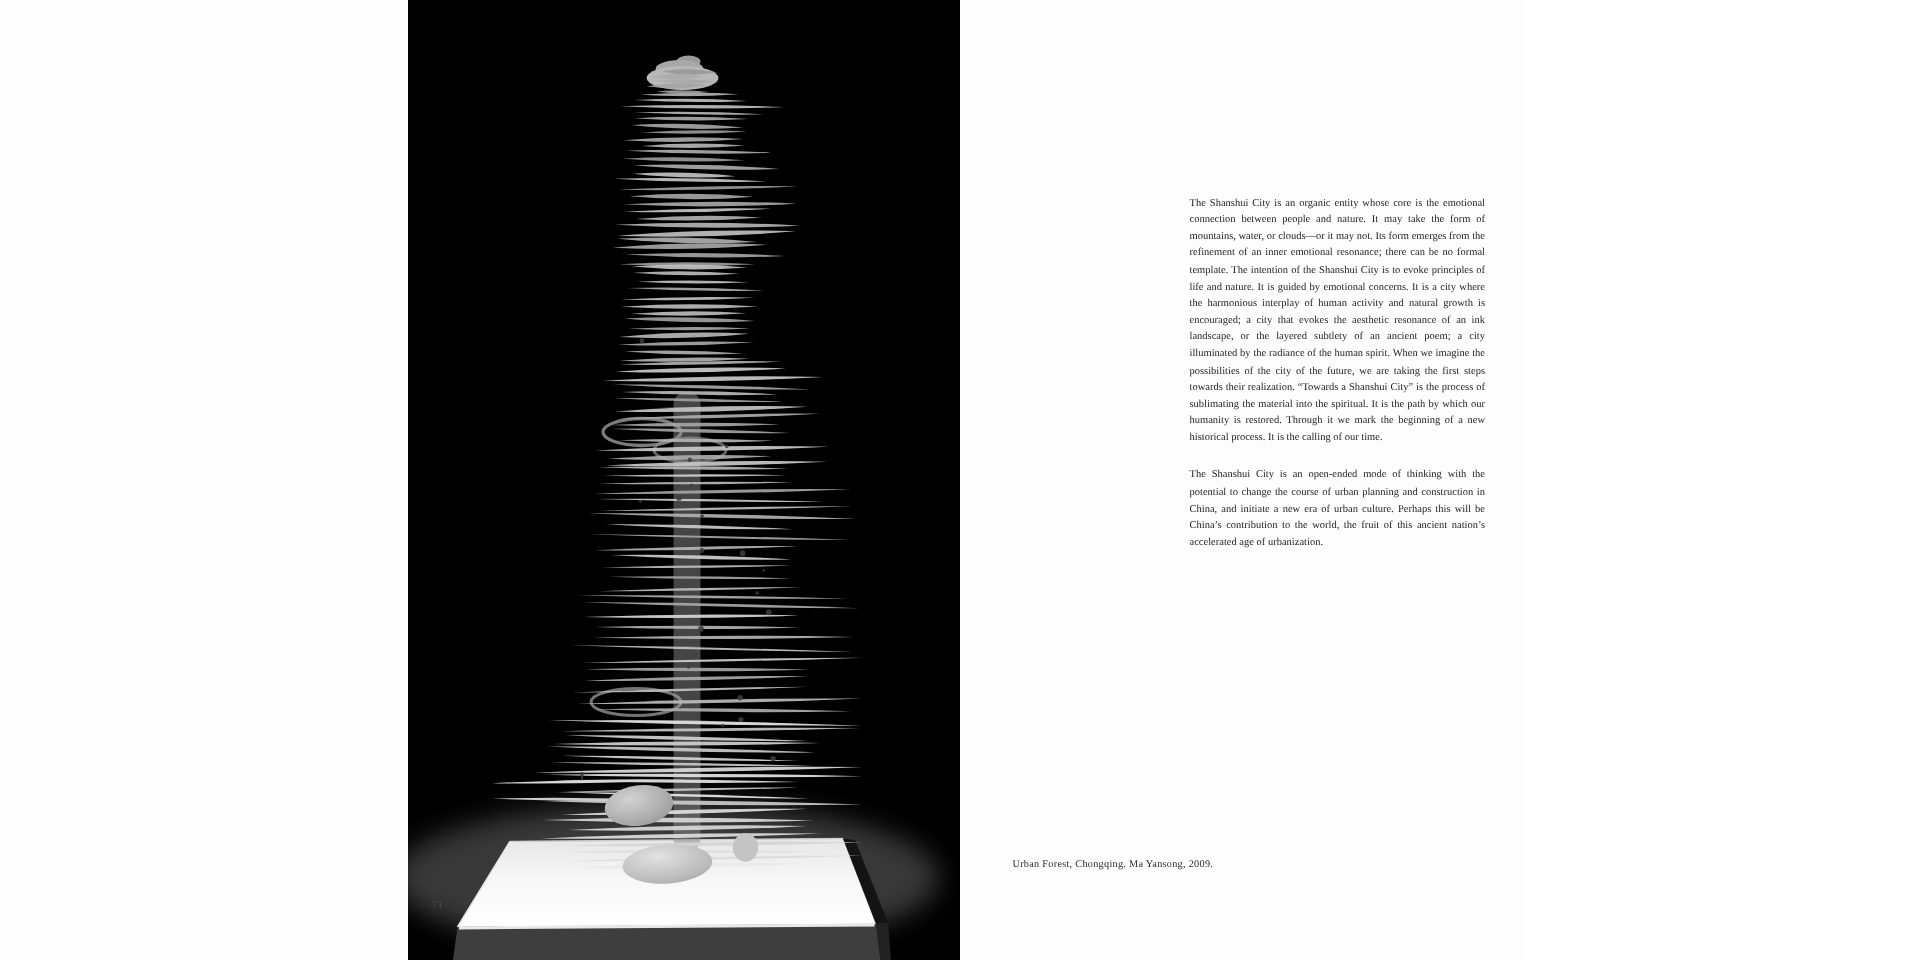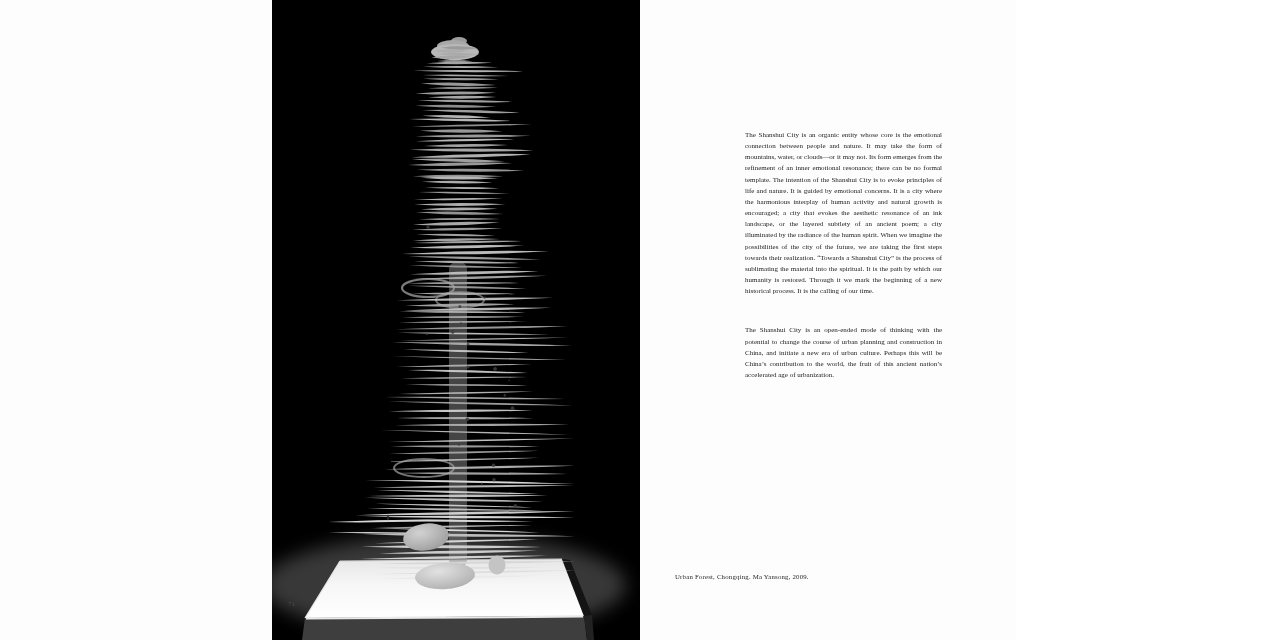--- a/index.html
+++ b/index.html
@@ -15,26 +15,26 @@
   .photo-page{
     position:absolute;left:272px;top:0;width:368px;height:640px;
     background:var(--photo-bg,#000000);
   }
   .photo-page svg{display:block;width:368px;height:640px}
   .page-number{
     position:absolute;left:16px;top:600px;
     font:6.5px "Liberation Serif",serif;color:#4e4e4e;letter-spacing:.5px;
   }
   .text-block{
-    position:absolute;left:745px;top:130px;width:197px;
+    position:absolute;left:793px;top:130px;width:197px;
     font-family:"Liberation Serif",serif;font-size:7px;line-height:11.15px;
     text-align:justify;color:var(--text,#1c1c1c);
   }
   .text-block p{margin:0}
-  .text-block p + p{margin-top:28px}
+  .text-block p + p{margin-top:14px}
   .caption{
     position:absolute;left:675px;top:573px;
     font-family:"Liberation Serif",serif;font-size:6.8px;
     color:#2a2a2a;letter-spacing:.2px;
   }
 </style>
 </head>
 <body style="--paper: #ffffff; --page-tint: #fdfdfd; --photo-bg: #000000; --text: #1c1c1c;">
 
 <div class="page-sheet"></div>

